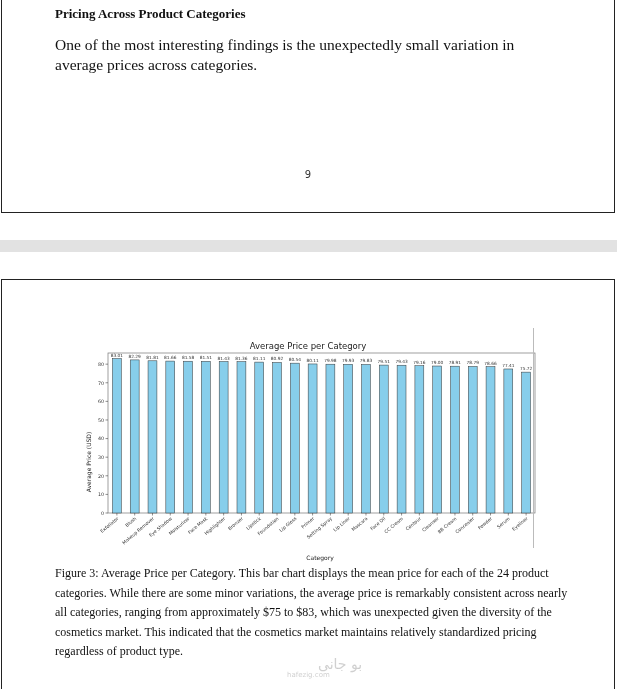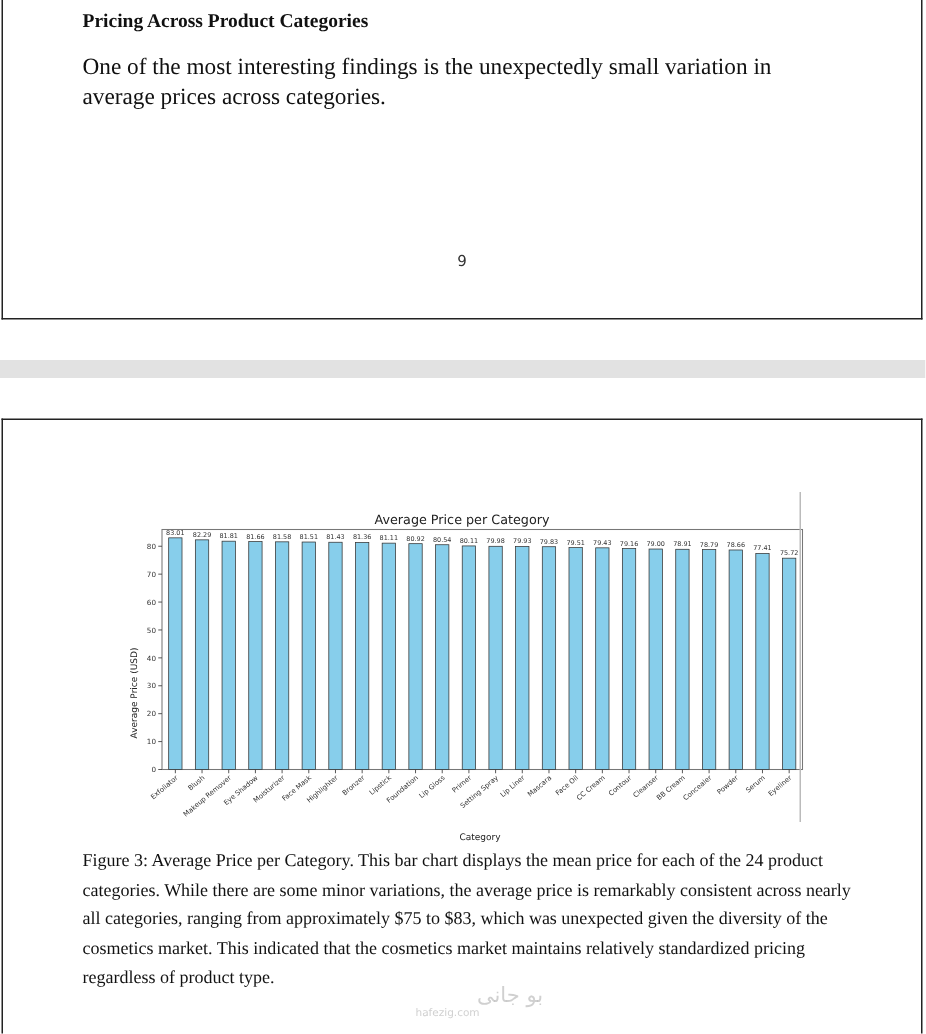--- a/index.html
+++ b/index.html
@@ -9,21 +9,21 @@
   #page2 { top:279px; height:420px; border-bottom:none; }
   .gap { position:absolute; left:0; top:240px; width:617px; height:12px; background:#e2e2e2; }
   .heading { position:absolute; left:53px; top:8px; font-size:13px; font-weight:bold; }
   .para { position:absolute; left:53px; top:37px; width:510px; font-size:15.5px; line-height:20px; }
   .pageno { position:absolute; left:0; width:100%; top:171px; text-align:center; font-family:"DejaVu Sans", sans-serif; font-size:10px; color:#333; }
   .chart-wrap { position:absolute; left:78px; top:57px; width:460px; height:230px; }
   .chart-wrap svg { width:460px; height:230px; }
   .vline { position:absolute; left:533px; top:328px; width:1px; height:220px; background:#bbb; }
   .caption { position:absolute; left:53px; top:563px; width:520px; font-size:12px; line-height:19.6px; }
   .watermark { position:absolute; left:270px; top:656px; font-family:"DejaVu Sans", sans-serif; font-size:14px; color:rgba(170,170,170,0.55);margin-left:48px; }
-  .wm2 { position:absolute; left:277px; top:671px; font-family:"DejaVu Sans", sans-serif; font-size:7px; color:rgba(170,170,170,0.55); }
+  .wm2 { position:absolute; left:287px; top:671px; font-family:"DejaVu Sans", sans-serif; font-size:7px; color:rgba(170,170,170,0.55); }
 </style>
 </head>
 <body>
 
 <div class="page" id="page1">
   <div class="heading">Pricing Across Product Categories</div>
   <div class="para">One of the most interesting findings is the unexpectedly small variation in average prices across categories.</div>
   <div class="pageno">9</div>
 </div>
 

